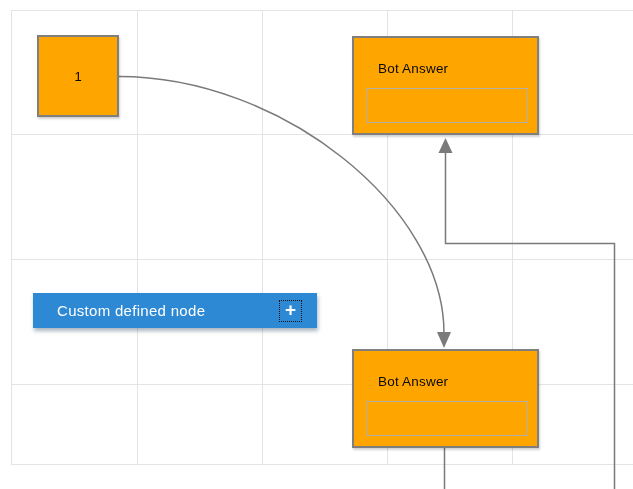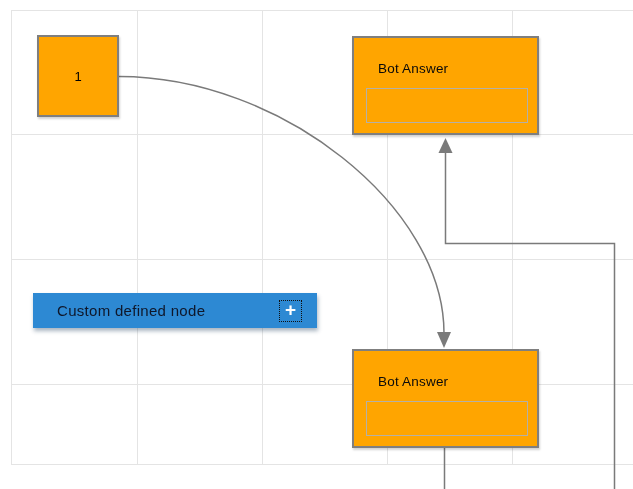--- a/index.html
+++ b/index.html
@@ -39,21 +39,21 @@
   }
   .node-custom{
     left:33px;top:293px;width:284px;height:35px;
     background:#2d89d3;
     display:flex;align-items:center;
     box-shadow:1px 3px 4px rgba(40,70,100,.40);
   }
   .custom-label{
     flex:1;
     padding-left:24px;
-    font-size:15px;color:#0f172a;letter-spacing:.3px;
+    font-size:15px;color:#ffffff;letter-spacing:.3px;
     white-space:nowrap;
   }
   .plus-btn{
     box-sizing:border-box;
     width:23px;height:22px;
     margin-right:15px;
     border:1px dotted #101010;
     display:flex;align-items:center;justify-content:center;
     cursor:pointer;
   }

